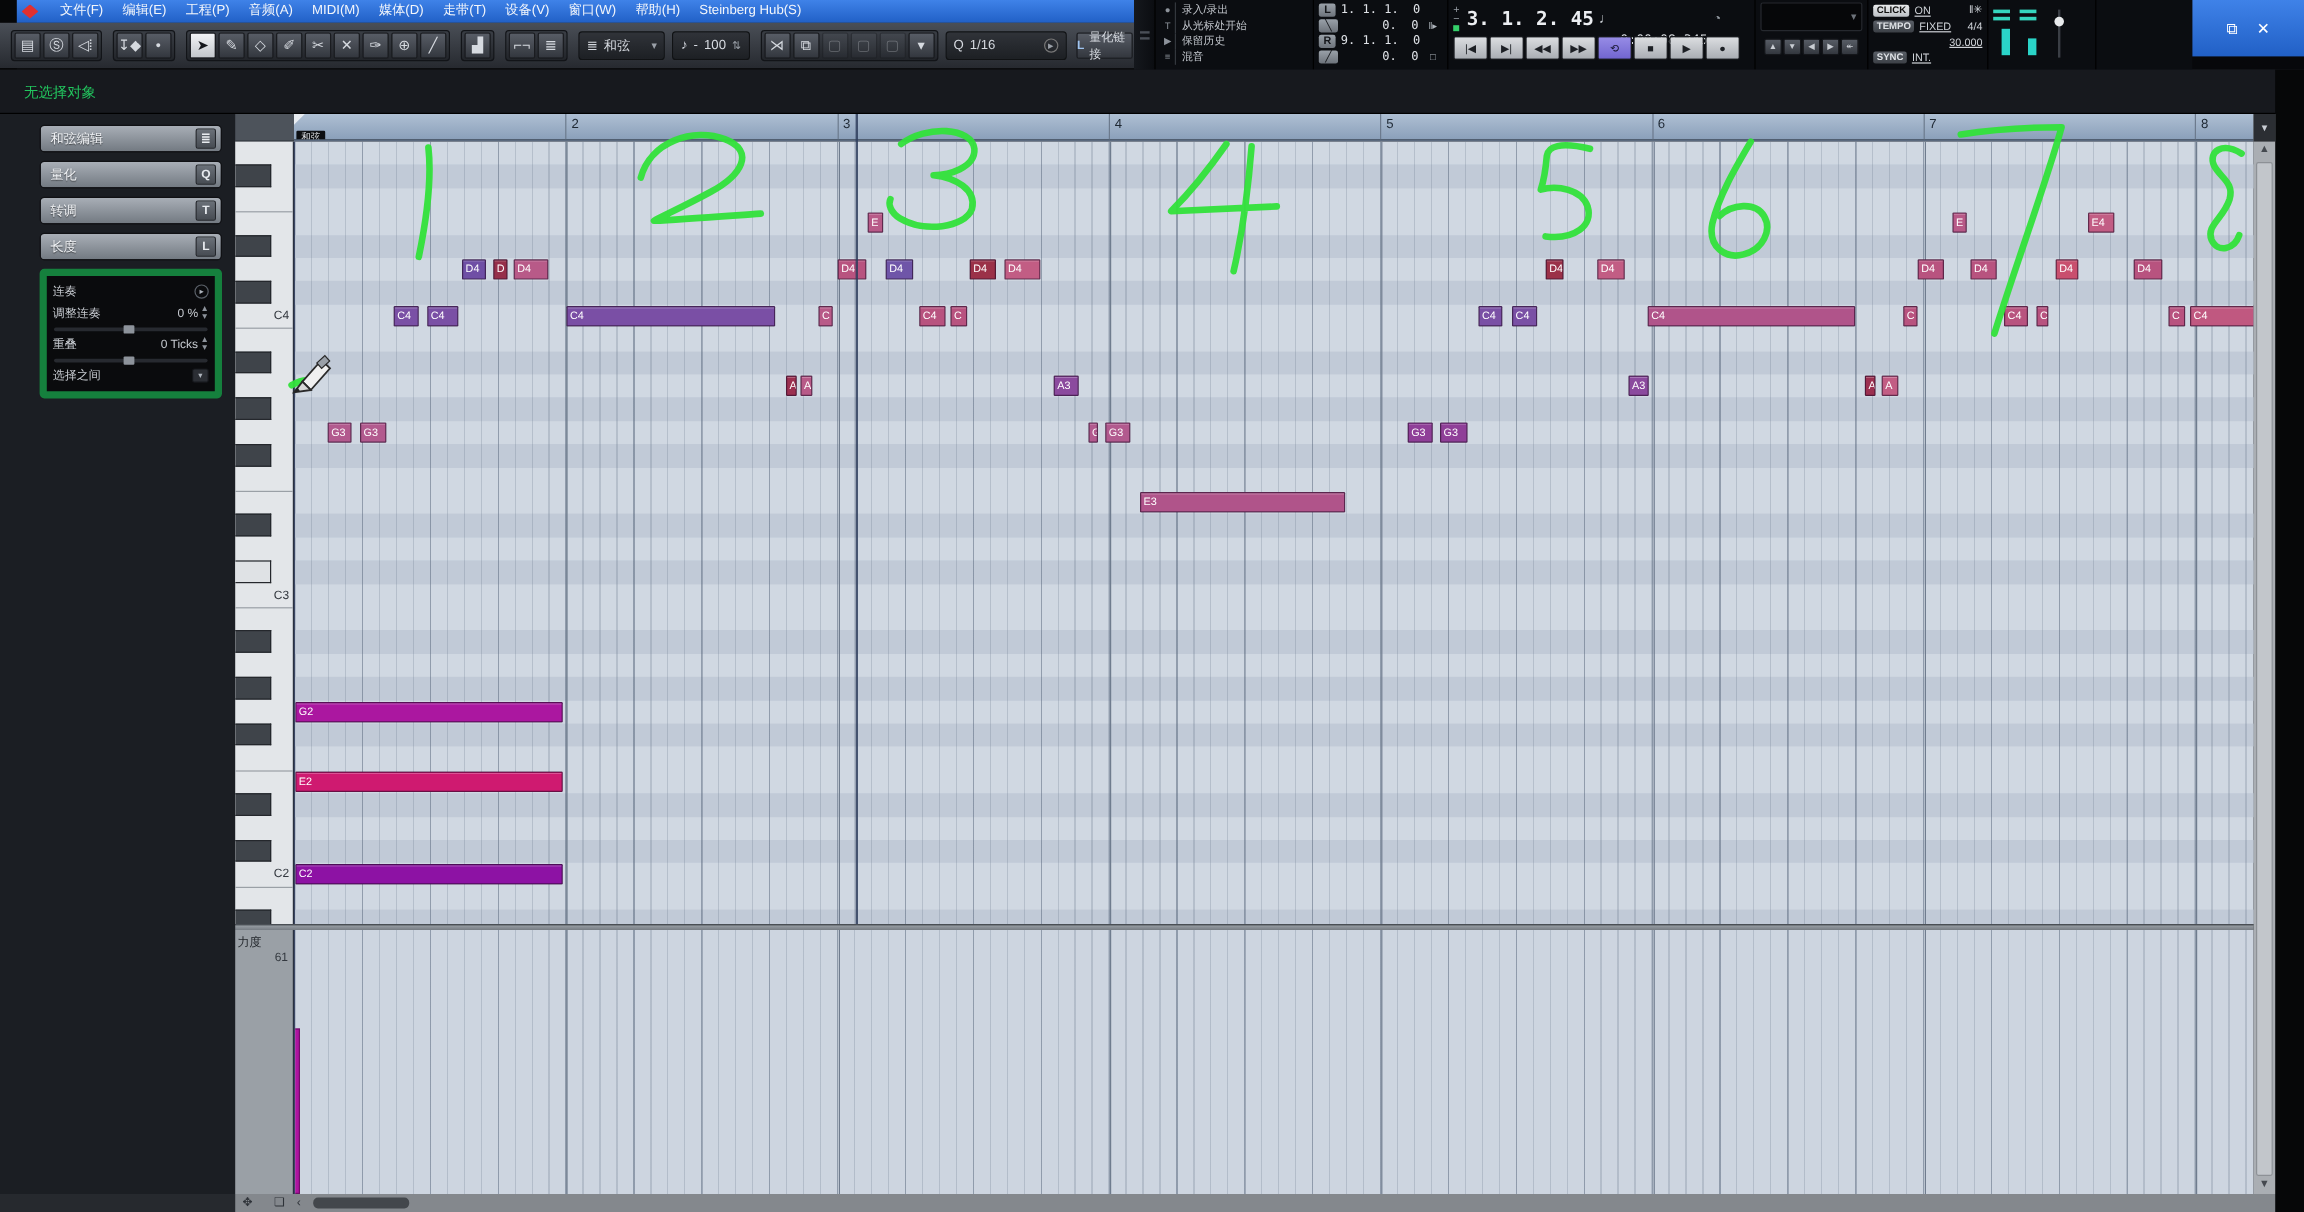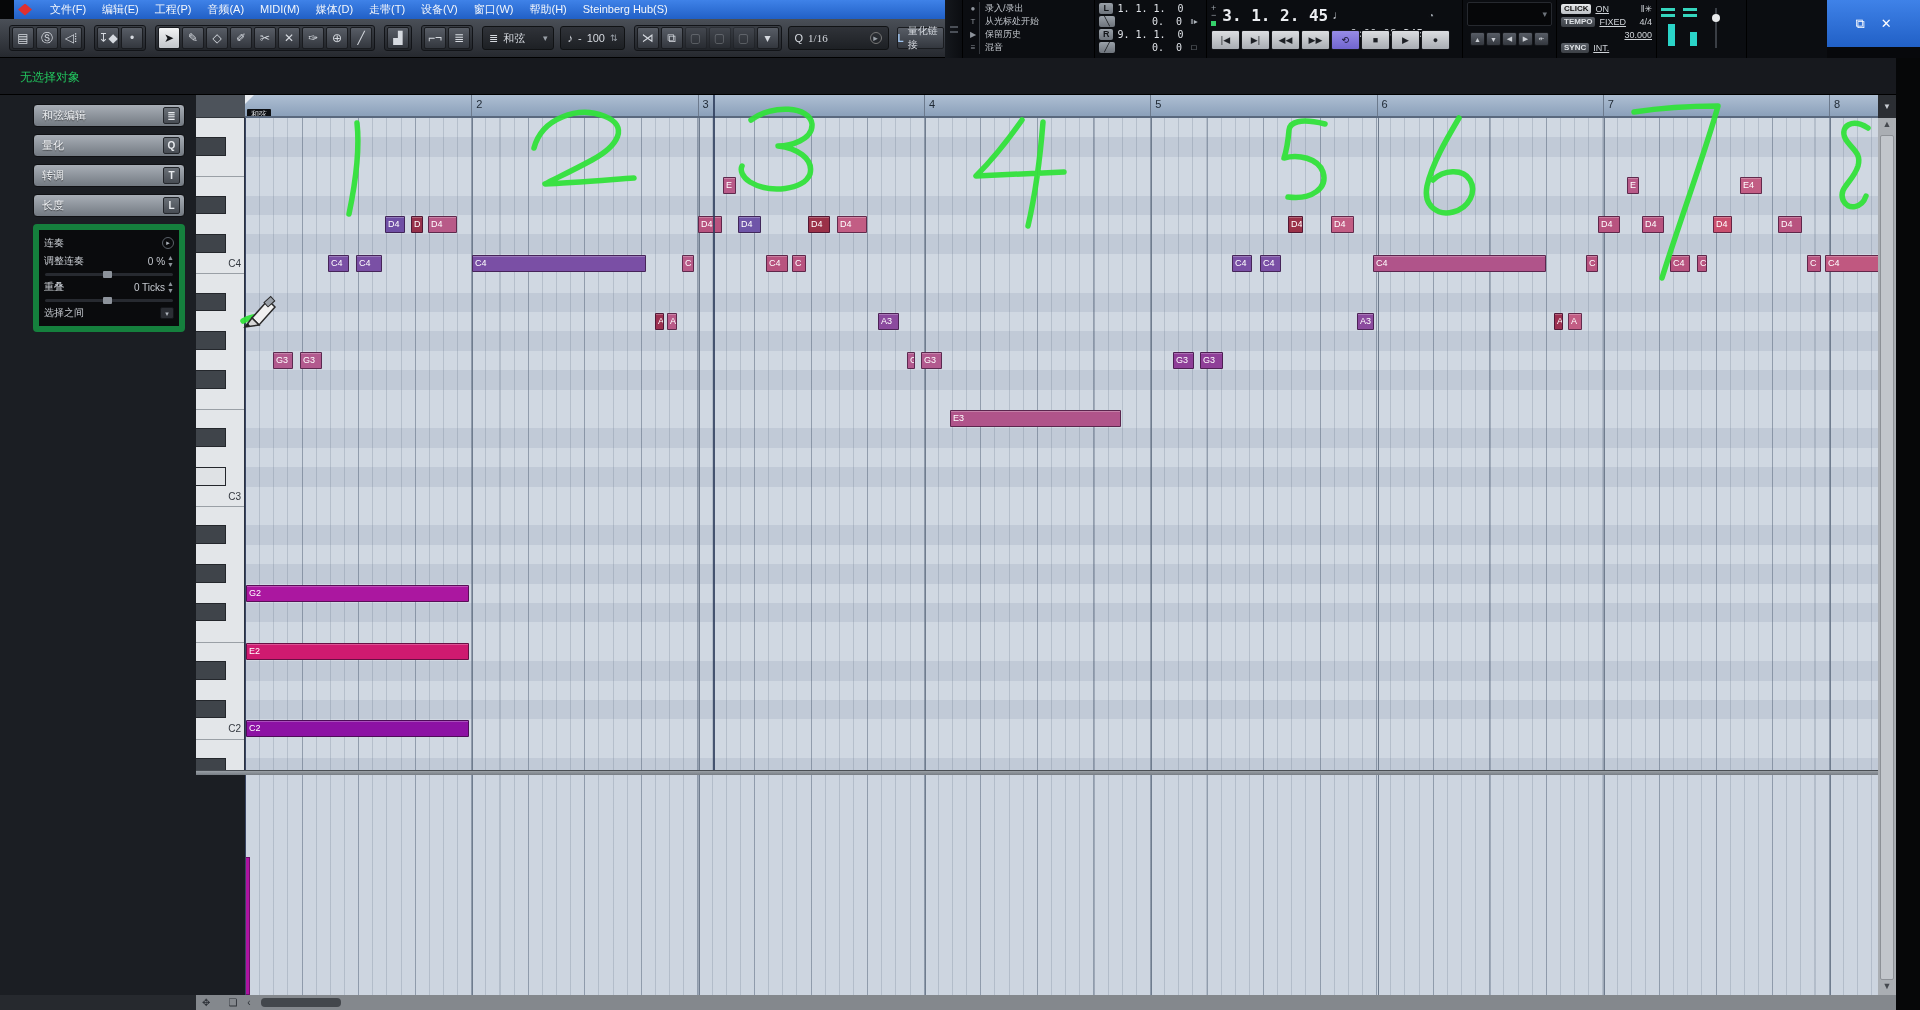--- a/index.html
+++ b/index.html
@@ -223,21 +223,21 @@
     <span class="tgroup" id="tg-step">
         <span class="tbtn">⋊</span>
         <span class="tbtn">⧉</span>
         <span class="tbtn faded">▢</span>
         <span class="tbtn faded">▢</span>
         <span class="tbtn faded">▢</span>
         <span class="tbtn">▾</span>
       </span>
     <span class="combo" style="margin-left:6px;width:148px;">
       <span>Q</span>
-      <span style="flex:1;font-family:Liberation Serif, serif;">1/16</span>
+      <span style="flex:1;">1/16</span>
       <span class="arrow" style="border:1px solid #777;border-radius:50%;width:12px;height:12px;text-align:center;line-height:11px;">▸</span>
     </span>
     <span class="tbtn" style="margin-left:8px;width:72px;font-size:10px;gap:4px;">
       <span style="color:#9fc4ef;font-weight:bold;">L</span>
       <span>量化链接</span>
     </span>
   </div>
 
   <div class="abs" id="transport">
     <div class="tp-sep">
@@ -548,20 +548,24 @@
         <div class="note" style="left: 1467px; width: 19px; top: 98px; background: rgb(201, 79, 110);">D4</div>
         <div class="note" style="left: 1494px; width: 22px; top: 59.2px; background: rgb(194, 93, 132);">E4</div>
         <div class="note" style="left: 1532px; width: 24px; top: 98px; background: rgb(184, 83, 127);">D4</div>
         <div class="note" style="left: 1561px; width: 14px; top: 136.8px; background: rgb(184, 83, 127);">C</div>
         <div class="note" style="left: 1579px; width: 54px; top: 136.8px; background: rgb(192, 88, 128);">C4</div>
       </div>
   </div>
   <div class="abs" id="playhead"></div>
 
   <div class="abs" id="splitter"></div>
+  <div class="abs" id="vel-left">
+    <span class="vlab">力度</span>
+    <span class="vnum">61</span>
+  </div>
   <div class="abs" id="vellane">
     <div id="vel-lines"></div>
     <div id="vel-measures">
         <div class="measure-line" style="left: 226.3px; height: 220px;"></div>
         <div class="measure-line" style="left: 452.6px; height: 220px;"></div>
         <div class="measure-line" style="left: 678.9px; height: 220px;"></div>
         <div class="measure-line" style="left: 905.2px; height: 220px;"></div>
         <div class="measure-line" style="left: 1131.5px; height: 220px;"></div>
         <div class="measure-line" style="left: 1357.8px; height: 220px;"></div>
         <div class="measure-line" style="left: 1584.1px; height: 220px;"></div>

